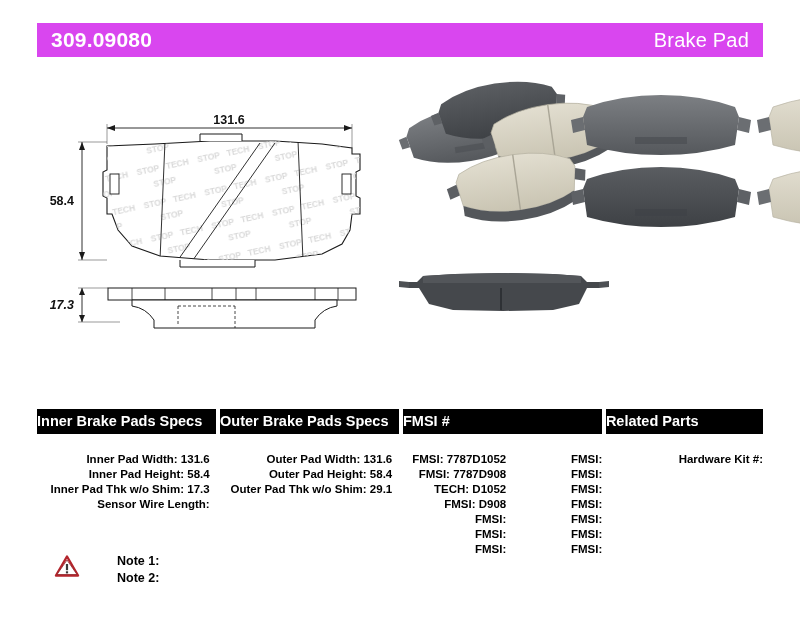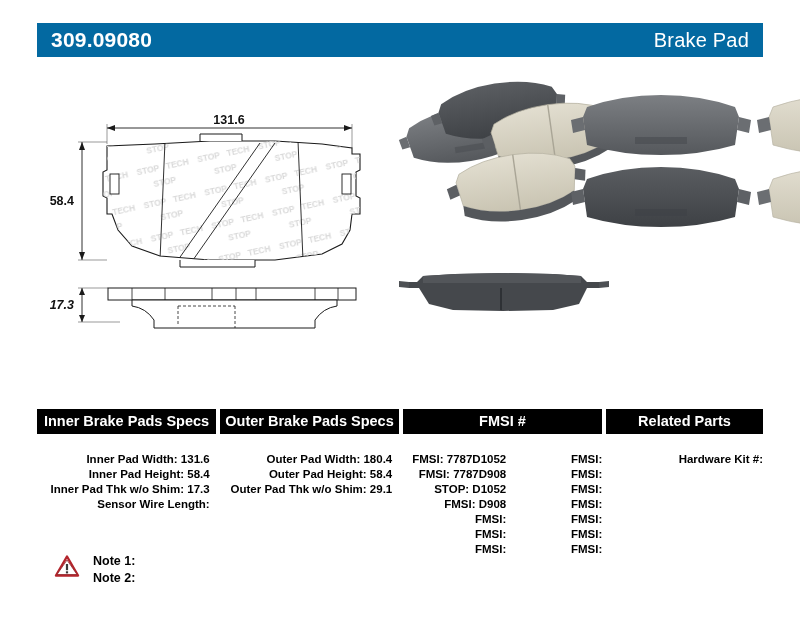--- a/index.html
+++ b/index.html
@@ -6,58 +6,58 @@
   body{
     width:800px;height:619px;background:#ffffff;
     font-family:"Liberation Sans", sans-serif;
     color:#000;overflow:hidden;position:relative;
   }
   .sheet{position:relative;width:800px;height:619px;}
 
   
   .topbar{
     position:absolute;left:37px;top:23px;width:726px;height:34px;
-    background:#0369a1;display:flex;align-items:center;justify-content:space-between;
+    background:#d946ef;display:flex;align-items:center;justify-content:space-between;
     padding:0 14px;box-sizing:border-box;
   }
   .topbar .part-no{color:#fff;font-size:21px;font-weight:bold;letter-spacing:.2px;}
   .topbar .prod-type{color:#fff;font-size:20px;font-weight:normal;letter-spacing:.2px;}
 
   
   .drawing{position:absolute;left:60px;top:110px;width:340px;height:250px;}
   .photos{position:absolute;left:395px;top:85px;width:390px;height:260px;}
 
   svg{display:block;overflow:visible;}
 
   
   .table{position:absolute;left:37px;top:409px;width:726px;}
   .hdr-row{display:flex;}
   .hdr{
     background:#000;color:#fff;height:25px;line-height:25px;
-    text-align:center;font-size:14.5px;font-weight:bold;
+    text-align:left;font-size:14.5px;font-weight:bold;
     box-sizing:border-box;
   }
   .gap{width:4px;}
   .col1{width:180px;}
   .col2{width:180px;}
   .col3{width:200px;}
   .col4{width:158px;}
 
   .body-row{display:flex;margin-top:18px;}
   .cell{box-sizing:border-box;font-size:11.5px;font-weight:bold;line-height:15px;}
   .cell.right{text-align:right;padding-right:6px;}
   .cell.left{text-align:right;padding-left:8px;}
   .fmsi-wrap{display:flex;}
   .fmsi-col{width:100px;}
   .fmsi-line{white-space:nowrap;}
 
   
   .notes{position:absolute;left:55px;top:553px;display:flex;align-items:flex-start;}
   .warn-icon{width:24px;height:22px;margin-right:14px;margin-top:2px;}
-  .note-lines{font-size:12.5px;font-weight:bold;line-height:17px;}
+  .note-lines{font-size:12.5px;font-weight:bold;line-height:17px;margin-left:24px;}
 </style>
 </head>
 <body>
 
 <div class="sheet">
 
   <div class="topbar">
     <span class="part-no">309.09080</span>
     <span class="prod-type">Brake Pad</span>
   </div>
@@ -266,32 +266,32 @@
 
       <div class="cell right col1">
         <div>Inner Pad Width: 131.6</div>
         <div>Inner Pad Height: 58.4</div>
         <div>Inner Pad Thk w/o Shim: 17.3</div>
         <div>Sensor Wire Length:</div>
       </div>
       <div class="gap"></div>
 
       <div class="cell right col2">
-        <div>Outer Pad Width: 180.4</div>
+        <div>Outer Pad Width: 131.6</div>
         <div>Outer Pad Height: 58.4</div>
         <div>Outer Pad Thk w/o Shim: 29.1</div>
       </div>
       <div class="gap"></div>
 
       <div class="cell left col3">
         <div class="fmsi-wrap">
           <div class="fmsi-col">
             <div class="fmsi-line">FMSI:  7787D1052</div>
             <div class="fmsi-line">FMSI:  7787D908</div>
-            <div class="fmsi-line">STOP:  D1052</div>
+            <div class="fmsi-line">TECH:  D1052</div>
             <div class="fmsi-line">FMSI:  D908</div>
             <div class="fmsi-line">FMSI:</div>
             <div class="fmsi-line">FMSI:</div>
             <div class="fmsi-line">FMSI:</div>
           </div>
           <div class="fmsi-col">
             <div class="fmsi-line">FMSI:</div>
             <div class="fmsi-line">FMSI:</div>
             <div class="fmsi-line">FMSI:</div>
             <div class="fmsi-line">FMSI:</div>

